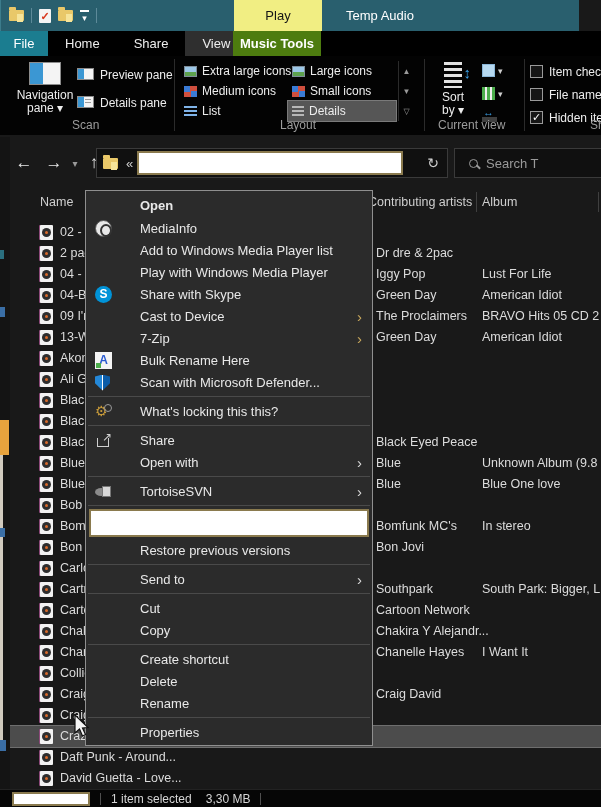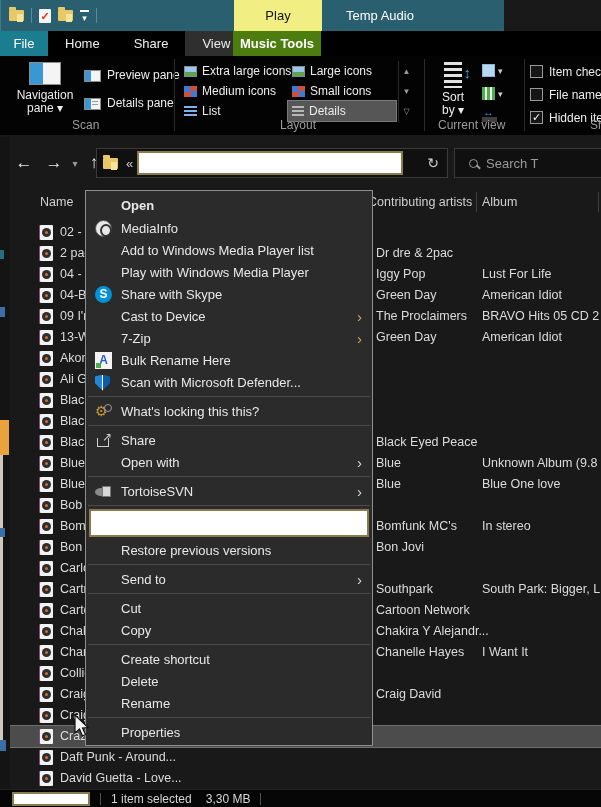--- a/index.html
+++ b/index.html
@@ -3,21 +3,21 @@
 <meta charset="utf-8">
 <style>
   * { box-sizing: border-box; margin: 0; padding: 0; }
   html,body { width:601px; height:807px; }
   body {
     position:relative; background:#191919; overflow:hidden;
     font-family:"Liberation Sans", sans-serif; color:#e6e6e6; font-size:13px;
   }
 
   
-  .titlebar { position:absolute; top:0; left:0; width:504px; height:31px; background:#295f6e; border-left:1px solid #3c7c8c; }
+  .titlebar { position:absolute; top:0; left:0; width:579px; height:31px; background:#295f6e; border-left:1px solid #3c7c8c; }
   .qat { position:absolute; left:8px; top:0; height:31px; display:flex; align-items:center; gap:7px; }
   .qat-sep { width:1px; height:15px; background:#5d8a99; }
   .ico-folder { width:15px; height:11px; background:#e9c869; border-radius:1px; position:relative; }
   .ico-folder::before { content:""; position:absolute; top:-3px; left:0; width:7px; height:3px; background:#e9c869; border-radius:1px 1px 0 0; }
   .ico-folder::after { content:""; position:absolute; right:1px; bottom:-1px; width:6px; height:8px; background:#f6e49a; }
   .ico-checkpage { width:12px; height:14px; background:#f4f4f4; border-radius:1px; color:#d8381e; font-size:11px; font-weight:bold; line-height:14px; text-align:center; }
   .ico-checkpage::before { content:"\2713"; }
   .qat-chevron { color:#fff; font-size:9px; line-height:8px; text-align:center; }
   .qat-chevron::before { content:""; display:block; width:9px; height:2px; background:#fff; margin:0 auto 2px auto; }
   .qat-chevron::after { content:"\25BE"; }
@@ -34,21 +34,21 @@
 
   
   .ribbon { position:absolute; top:56px; left:0; width:601px; height:79px; background:#030303; font-size:12px; }
   .rib-sep { position:absolute; top:3px; width:1px; height:72px; background:#2b2b2b; }
   .group-label { position:absolute; bottom:3px; color:#9c9c9c; font-size:12px; }
 
   .navpane-btn { position:absolute; left:12px; top:4px; width:66px; height:62px; display:flex; flex-direction:column; align-items:center; }
   .navpane-icon { width:32px; height:23px; background:#f4f4f4; border:1px solid #8c8c8c; position:relative; margin-top:2px; }
   .navpane-icon::before { content:""; position:absolute; left:0; top:0; width:13px; height:21px; background:#3b97d3; }
   .navpane-label { margin-top:4px; text-align:center; line-height:13px; color:#ededed; }
-  .pane-btn { position:absolute; left:84px; display:flex; align-items:flex-end; gap:6px; color:#ededed; }
+  .pane-btn { position:absolute; left:77px; display:flex; align-items:flex-start; gap:6px; color:#ededed; }
   .pane-ico { width:17px; height:12px; background:#f4f4f4; border:1px solid #8c8c8c; position:relative; flex:none; }
   .pane-ico::before { content:""; position:absolute; left:0; top:0; width:6px; height:10px; background:#3b97d3; }
   .pane-ico.lines::after { content:""; position:absolute; right:2px; top:2px; width:6px; height:6px;
       background:repeating-linear-gradient(180deg,#9a9a9a 0 1px,transparent 1px 3px); }
 
   .gallery { position:absolute; left:180px; top:5px; width:216px; display:grid; grid-template-columns:108px 108px; grid-auto-rows:20px; }
   .gal-item { display:flex; align-items:center; gap:5px; padding:0 4px; color:#ededed; white-space:nowrap; }
   .gal-item.selected { background:#565656; outline:1px solid #7a7a7a; }
   .gal-ico { width:13px; height:11px; flex:none; }
   .gi-0,.gi-1 { background:linear-gradient(180deg,#9cc7e8 55%,#5da24e 55%); border:1px solid #7e8e9a; }
@@ -108,21 +108,21 @@
   .sliver { position:absolute; left:0; top:137px; width:10px; height:652px; background:#141414; }
   .sliver .f1 { position:absolute; left:0; top:113px; width:4px; height:9px; background:#2a6e7e; }
   .sliver .f2 { position:absolute; left:0; top:170px; width:5px; height:10px; background:#3a6ea5; }
   .sliver .f3 { position:absolute; left:0; top:283px; width:9px; height:35px; background:#e8a33d; }
   .sliver .f4 { position:absolute; left:0; top:318px; width:3px; height:290px; background:#cfc9bd; }
   .sliver .f5 { position:absolute; left:0; top:391px; width:5px; height:9px; background:#3a6ea5; }
   .sliver .f6 { position:absolute; left:0; top:603px; width:6px; height:11px; background:#3a6ea5; }
 
   
   .ctxmenu { position:absolute; left:85px; top:190px; width:288px; background:#2b2b2b; border:1px solid #8f8f8f; padding:2px 0; z-index:50; }
-  .mi-row { position:relative; height:22px; display:flex; align-items:center; padding-left:35px; color:#e8e8e8; white-space:nowrap; }
+  .mi-row { position:relative; height:22px; display:flex; align-items:center; padding-left:54px; color:#e8e8e8; white-space:nowrap; }
   .mi-row.bold { font-weight:bold; height:24px; }
   .mi-chevron { position:absolute; right:10px; font-size:15px; color:#d8d8d8; }
   .mi-chevron.gold { color:#c9a85c; }
   .mi-sep { height:1px; background:#4a4a4a; margin:3px 2px; }
   .mi-redacted { height:28px; margin:2px 3px; background:#fff; border:2px solid #8a7a4e; }
   .mi-ico { position:absolute; left:9px; width:17px; height:17px; }
   .mic-mediainfo { border-radius:50%; background:#e8e8e8; border:1px solid #555; }
   .mic-mediainfo::before { content:""; position:absolute; left:4px; top:3px; width:8px; height:9px; border-radius:50%; border:2px solid #333; }
   .mic-skype { border-radius:50%; background:#0093d8; color:#fff; font-weight:bold; font-size:12px; text-align:center; line-height:17px; }
   .mic-skype::before { content:"S"; }

